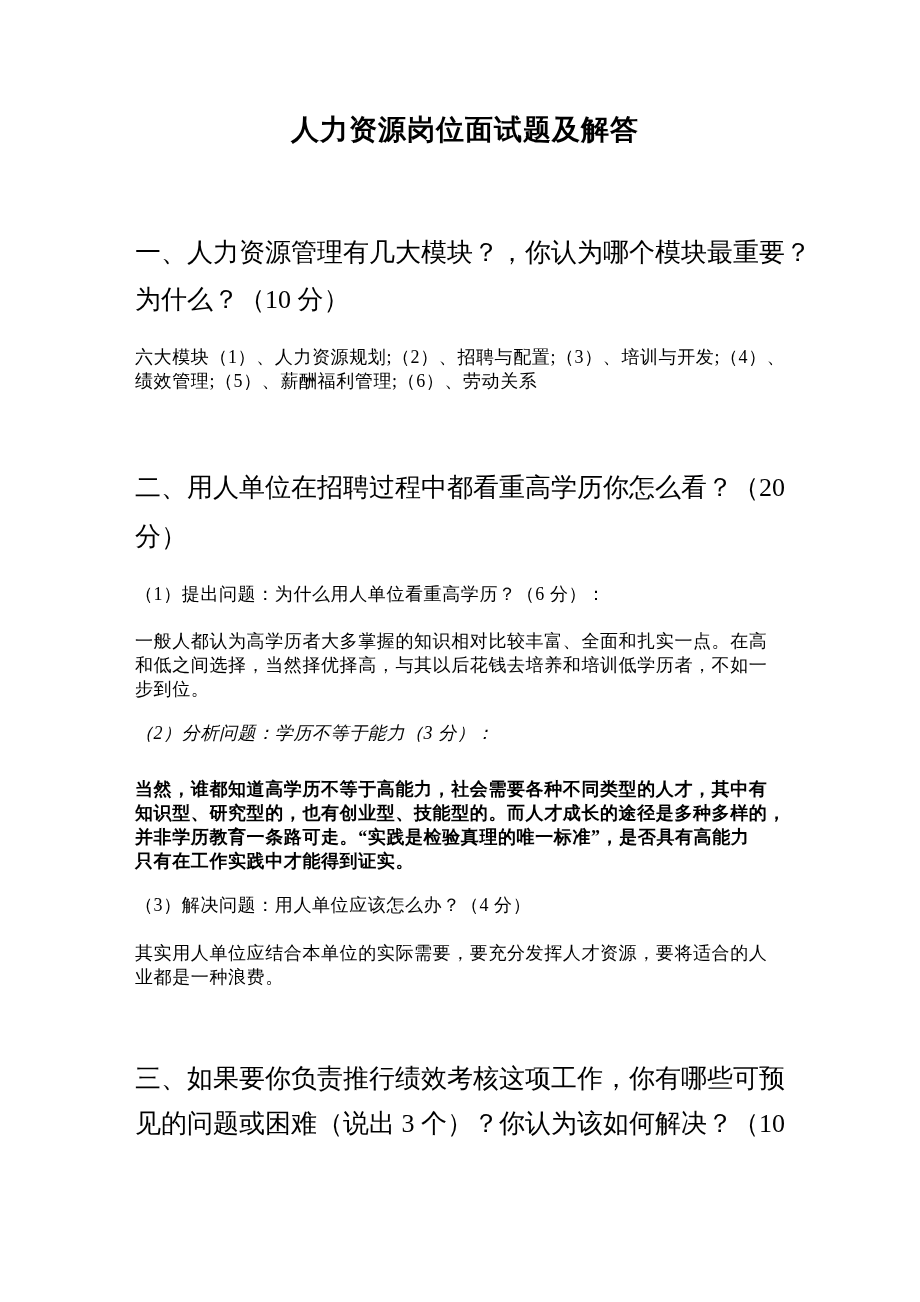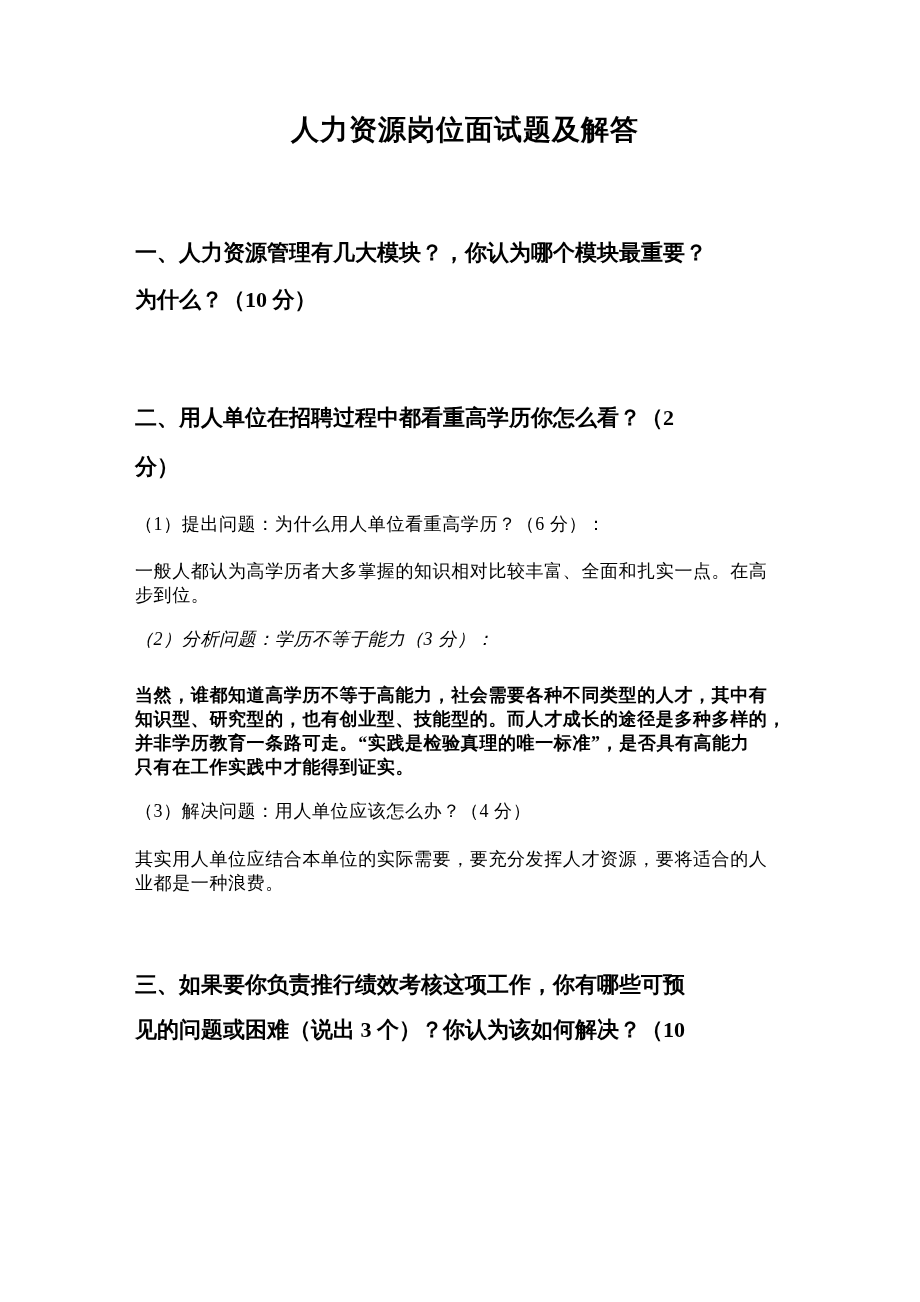--- a/index.html
+++ b/index.html
@@ -24,22 +24,22 @@
   .doc-title {
     margin-top: 112px;
     font-size: 28px;
     font-weight: bold;
     line-height: 36px;
     text-align: center;
     letter-spacing: 1px;
     white-space: nowrap;
   }
   .heading {
-    font-size: 22px;
-    font-weight: bold;
+    font-size: 26px;
+    font-weight: normal;
     letter-spacing: 0px;
   }
   .heading .hline {
     white-space: nowrap;
   }
   .q1-heading      { margin-top: 81px; }
   .q1-heading .hline { line-height: 47px; }
   .q2-heading      { margin-top: 70px; }
   .q2-heading .hline { line-height: 49px; }
   .q3-heading      { margin-top: 67px; }
@@ -66,33 +66,38 @@
 
 <main class="page">
 
   <div class="doc-title">人力资源岗位面试题及解答</div>
 
   <section>
     <div class="heading q1-heading">
       <div class="hline">一、人力资源管理有几大模块？，你认为哪个模块最重要？</div>
       <div class="hline">为什么？（10 分）</div>
     </div>
+    <div class="body-text answer-q1">
+      <div class="bline">六大模块（1）、人力资源规划;（2）、招聘与配置;（3）、培训与开发;（4）、</div>
+      <div class="bline">绩效管理;（5）、薪酬福利管理;（6）、劳动关系</div>
+    </div>
   </section>
 
   <section>
     <div class="heading q2-heading">
-      <div class="hline">二、用人单位在招聘过程中都看重高学历你怎么看？（2</div>
+      <div class="hline">二、用人单位在招聘过程中都看重高学历你怎么看？（20</div>
       <div class="hline">分）</div>
     </div>
 
     <div class="body-text sub-label-1">
       <div class="bline">（1）提出问题：为什么用人单位看重高学历？（6 分）：</div>
     </div>
     <div class="body-text para-1">
       <div class="bline">一般人都认为高学历者大多掌握的知识相对比较丰富、全面和扎实一点。在高</div>
+      <div class="bline">和低之间选择，当然择优择高，与其以后花钱去培养和培训低学历者，不如一</div>
       <div class="bline">步到位。</div>
     </div>
 
     <div class="body-text sub-label-2">
       <div class="bline">（2）分析问题：学历不等于能力（3 分）：</div>
     </div>
     <div class="body-text para-2">
       <div class="bline">当然，谁都知道高学历不等于高能力，社会需要各种不同类型的人才，其中有</div>
       <div class="bline">知识型、研究型的，也有创业型、技能型的。而人才成长的途径是多种多样的，</div>
       <div class="bline">并非学历教育一条路可走。“实践是检验真理的唯一标准”，是否具有高能力</div>

